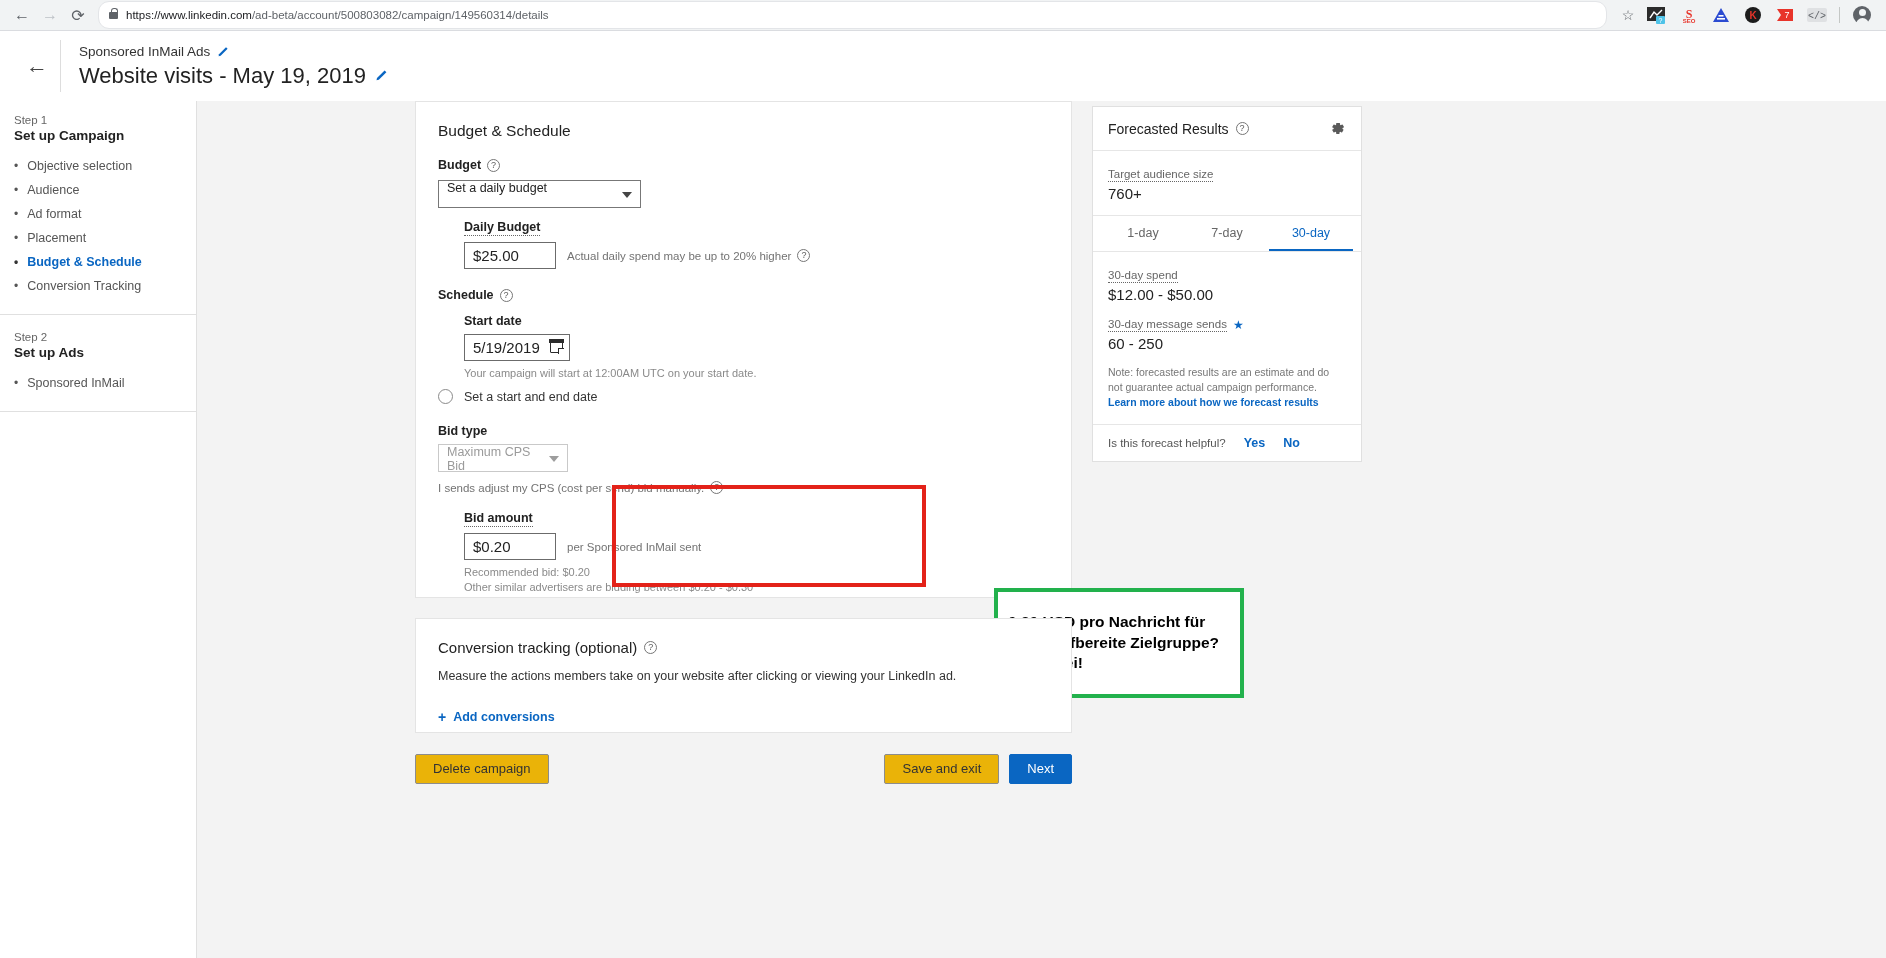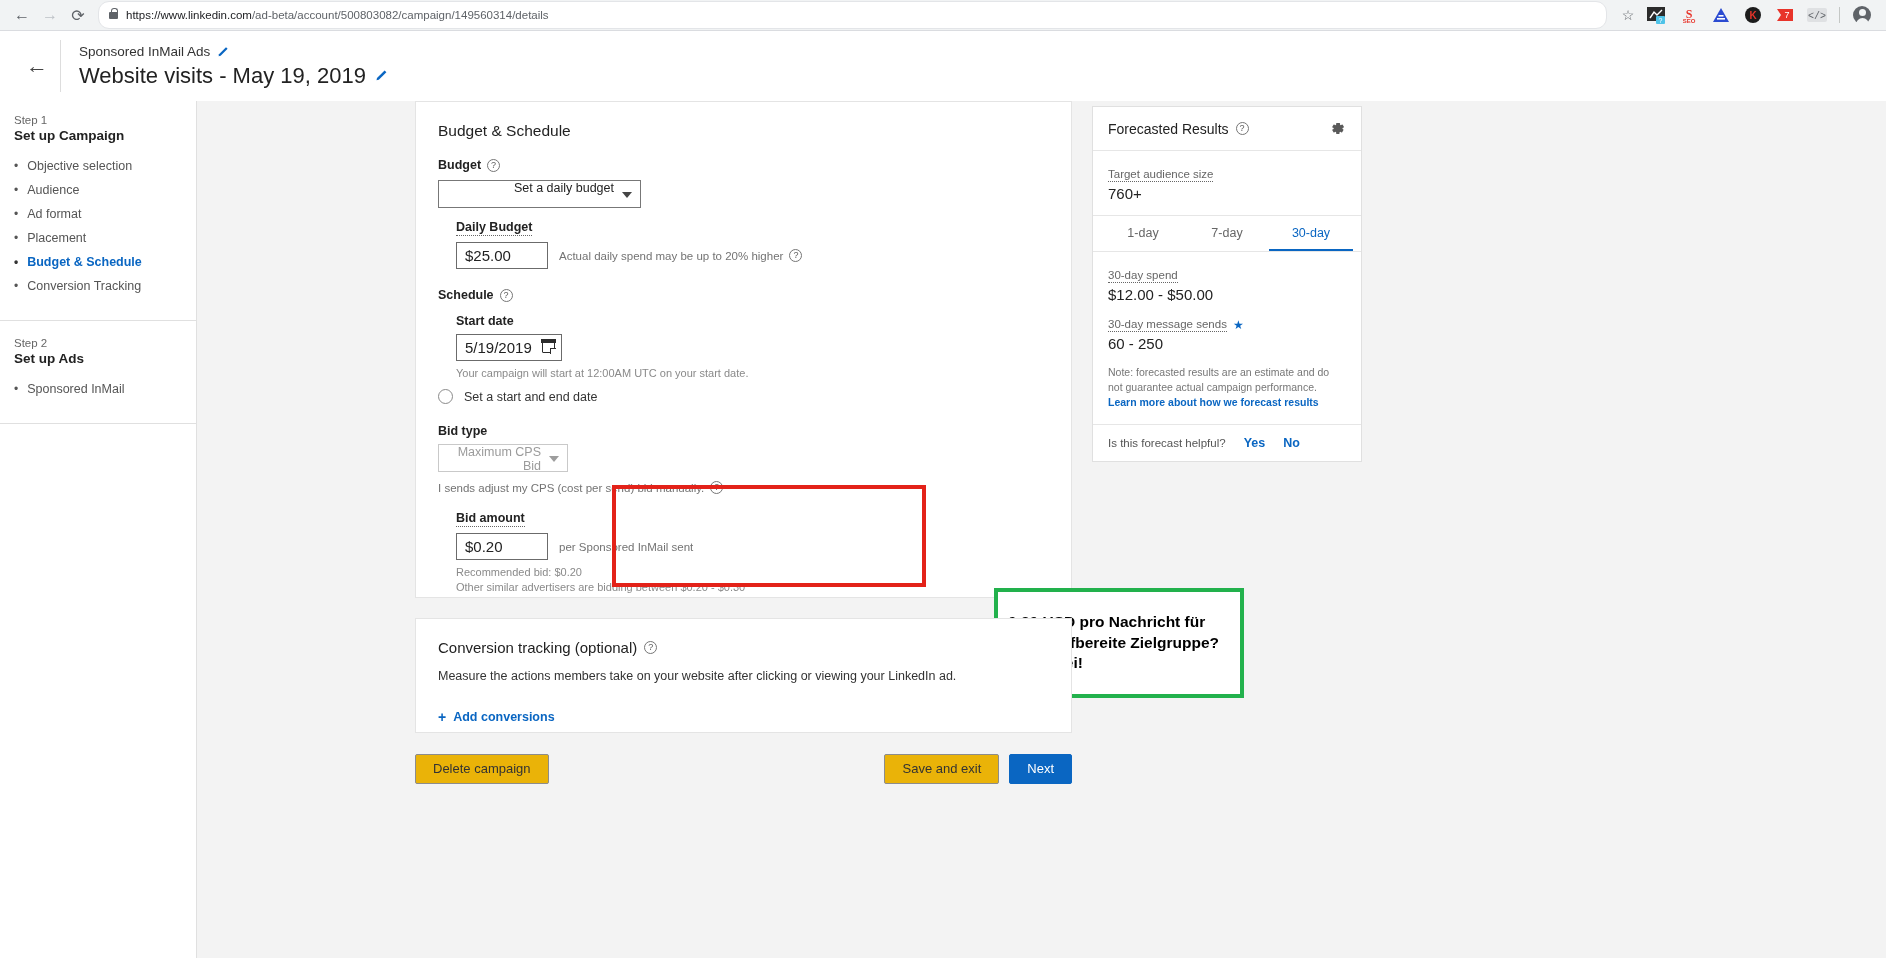--- a/index.html
+++ b/index.html
@@ -62,21 +62,21 @@
   .pencil { color:#0a66c2; font-size:12px; transform:rotate(0deg); }
   .hdr-title .pencil { font-size:13px; }
 
   
   .layout { display:flex; height:calc(958px - 31px - 70px); }
 
   
   .sidebar { width:197px; flex:0 0 197px; background:#fff; border-right:1px solid #e0e0e0;
              padding-top:13px; }
   .side-block { padding:0 0 16px 14px; }
-  .side-block.bordered { border-bottom:1px solid #e0e0e0; padding-bottom:22px; }
+  .side-block.bordered { border-bottom:1px solid #e0e0e0; padding-bottom:16px; }
   .step-label { font-size:11.5px; color:#666; margin-bottom:2px; }
   .step-title { font-size:13.5px; font-weight:bold; color:#222; margin-bottom:11px; }
   .side-item { font-size:12.5px; color:#555; display:flex; align-items:baseline;
                gap:9px; padding:5px 0; }
   .side-item .dot { font-size:12px; line-height:1; color:#555; }
   .side-item.active { color:#0a66c2; font-weight:bold; }
   .side-item.active .dot { color:#333; }
   .side-block.second { padding-top:16px; }
 
   
@@ -94,32 +94,32 @@
   .help {
     width:13px; height:13px; border:1px solid #767676; border-radius:50%;
     font-size:9px; line-height:11px; text-align:center; color:#5b5b5b; font-weight:normal;
     flex:0 0 auto;
   }
   .dotted { border-bottom:1px dotted #666; padding-bottom:1px; }
 
   select.sel, .fake-sel {
     height:28px; font-size:12.5px; color:#222; background:#fff;
     border:1px solid #777; padding:0 26px 0 8px; font-family:inherit;
-    -webkit-appearance:none; appearance:none; position:relative;text-align:right;
+    -webkit-appearance:none; appearance:none; position:relative;
   }
   .sel-wrap { position:relative; display:inline-block; }
   .sel-wrap:after {
     content:""; position:absolute; right:9px; top:12px;
     border-left:5px solid transparent; border-right:5px solid transparent;
     border-top:6px solid #444; pointer-events:none;
   }
   .sel-wrap.disabled:after { border-top-color:#9d9d9d; }
   .fake-sel.disabled { color:#9b9b9b; border-color:#c9c9c9; }
 
-  .indent { margin-left:18px; }
+  .indent { margin-left:26px; }
   .txt-input {
     height:27px; width:92px; border:1px solid #6b6b6b; font-size:15px;
     padding:0 8px; color:#222; font-family:inherit; background:#fff;
   }
   .row { display:flex; align-items:center; gap:11px; }
   .hint { font-size:11.5px; color:#737373; display:flex; align-items:center; gap:6px; }
   .note-small { font-size:11px; color:#8a8a8a; margin-top:6px; }
 
   .radio-row { display:flex; align-items:center; gap:11px; margin-top:12px; }
   .radio {

